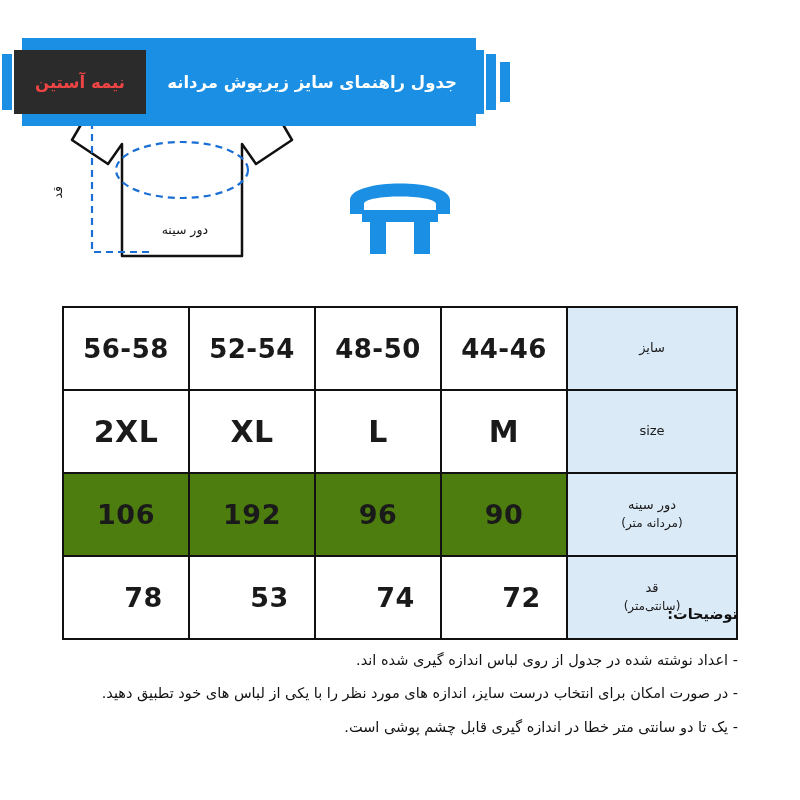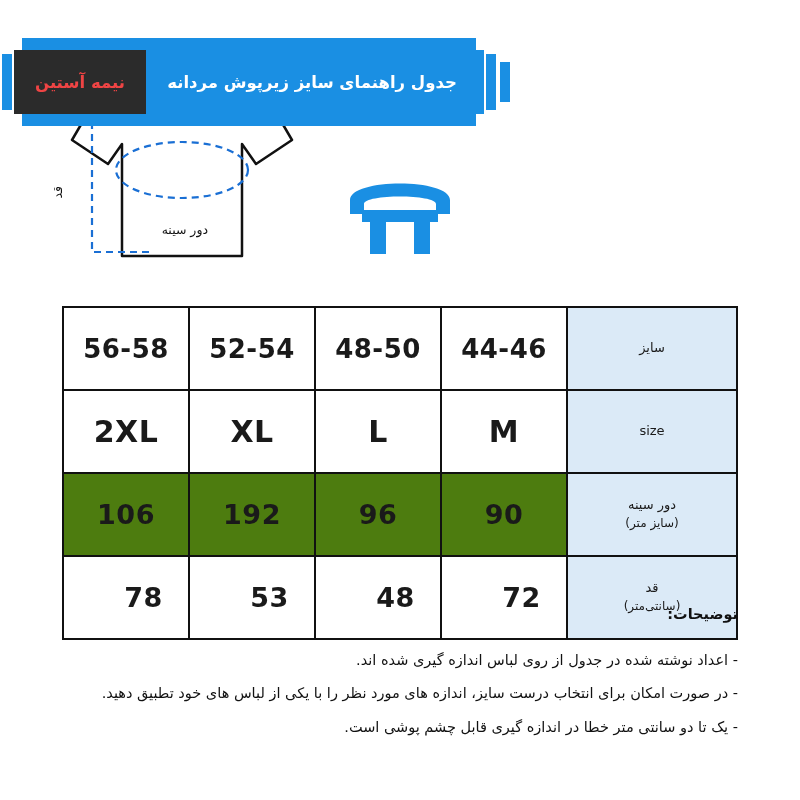--- a/index.html
+++ b/index.html
@@ -242,34 +242,34 @@
         <span>size</span>
       </td>
       <td class="val">M</td>
       <td class="val">L</td>
       <td class="val">XL</td>
       <td class="val">2XL</td>
     </tr>
     <tr class="row-chest">
       <td class="head-cell">
         <span>دور سینه</span>
-        <span class="sub">(سایز متر)</span>
+        <span class="sub">(مردانه متر)</span>
       </td>
       <td class="val">90</td>
       <td class="val">96</td>
       <td class="val">192</td>
       <td class="val">106</td>
     </tr>
     <tr class="row-length">
       <td class="head-cell">
         <span>قد</span>
         <span class="sub">(سانتی‌متر)</span>
       </td>
       <td class="val">72</td>
-      <td class="val">48</td>
+      <td class="val">74</td>
       <td class="val">53</td>
       <td class="val">78</td>
     </tr>
   </tbody>
 </table>
 
 <div class="notes">
   <p class="note-title">توضیحات:</p>
   <p>- اعداد نوشته شده در جدول از روی لباس اندازه گیری شده اند.</p>
   <p>- در صورت امکان برای انتخاب درست سایز، اندازه های مورد نظر را با یکی از لباس های خود تطبیق دهید.</p>

